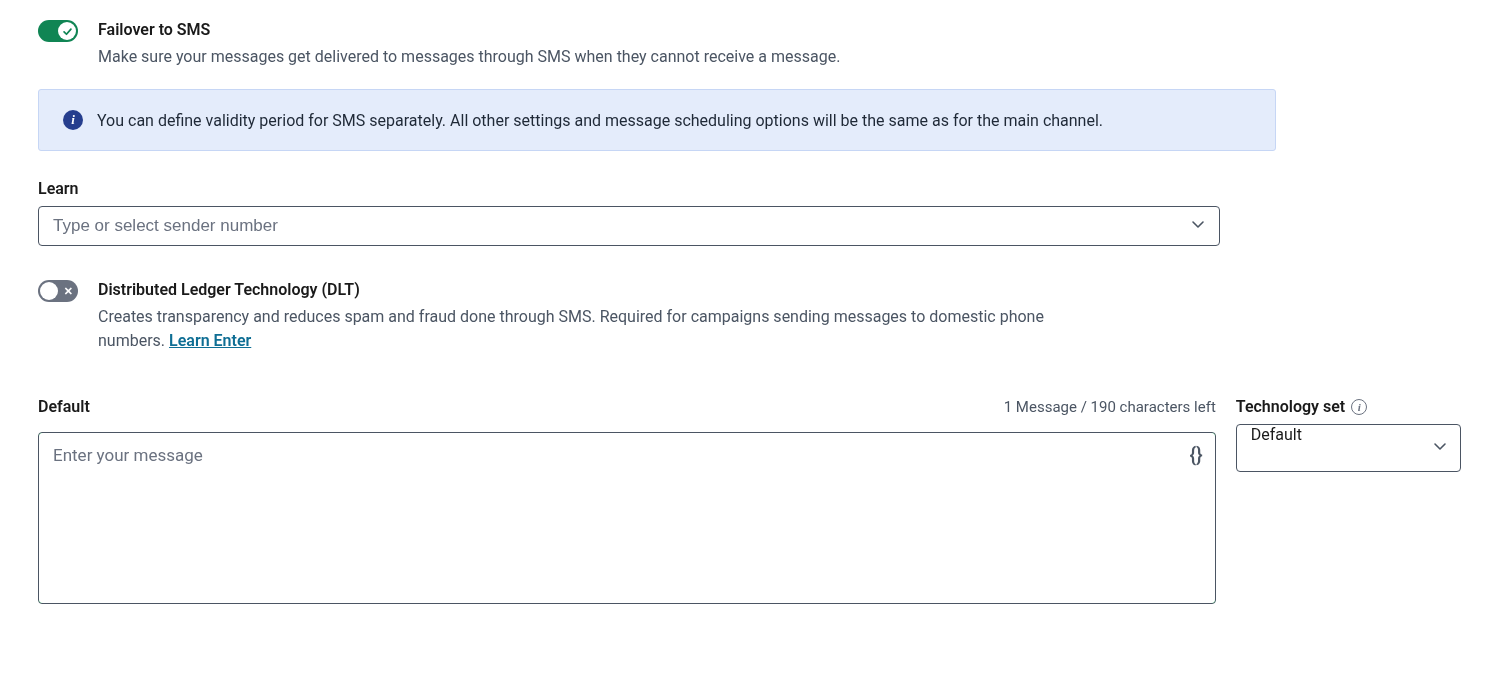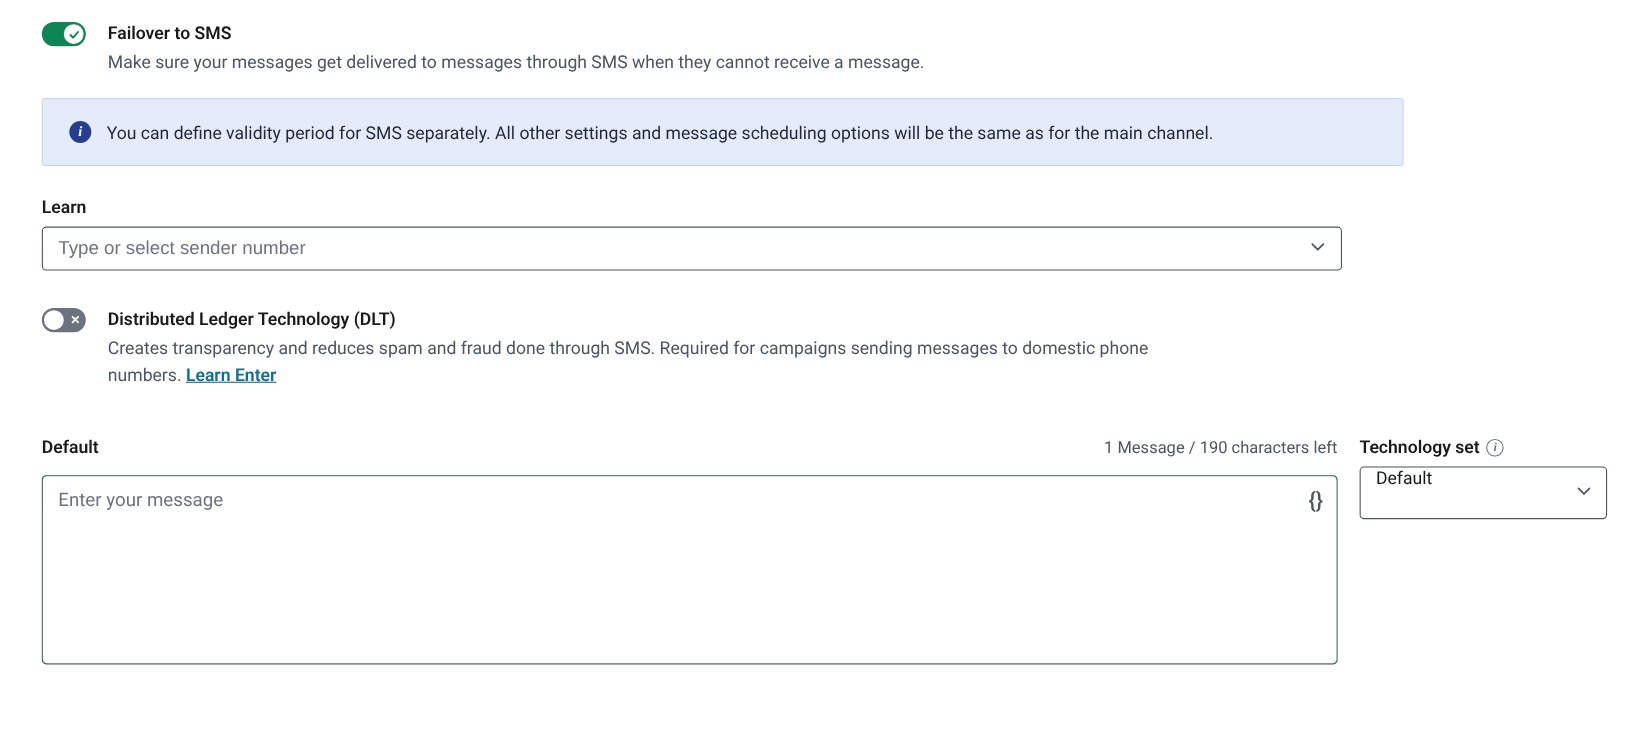--- a/index.html
+++ b/index.html
@@ -175,21 +175,21 @@
     .message-counter {
       font-size: 15px;
       color: #4b5563;
     }
     .textarea-wrap {
       position: relative;
       width: 100%;
       height: 172px;
       border: 1px solid #4b5563;
       border-radius: 4px;
-      background: #22c55e;
+      background: #86efac;
     }
     .textarea-wrap textarea {
       width: 100%;
       height: 100%;
       border: none;
       resize: none;
       padding: 12px 48px 12px 14px;
       font-size: 17px;
       font-family: inherit;
       border-radius: 4px;

